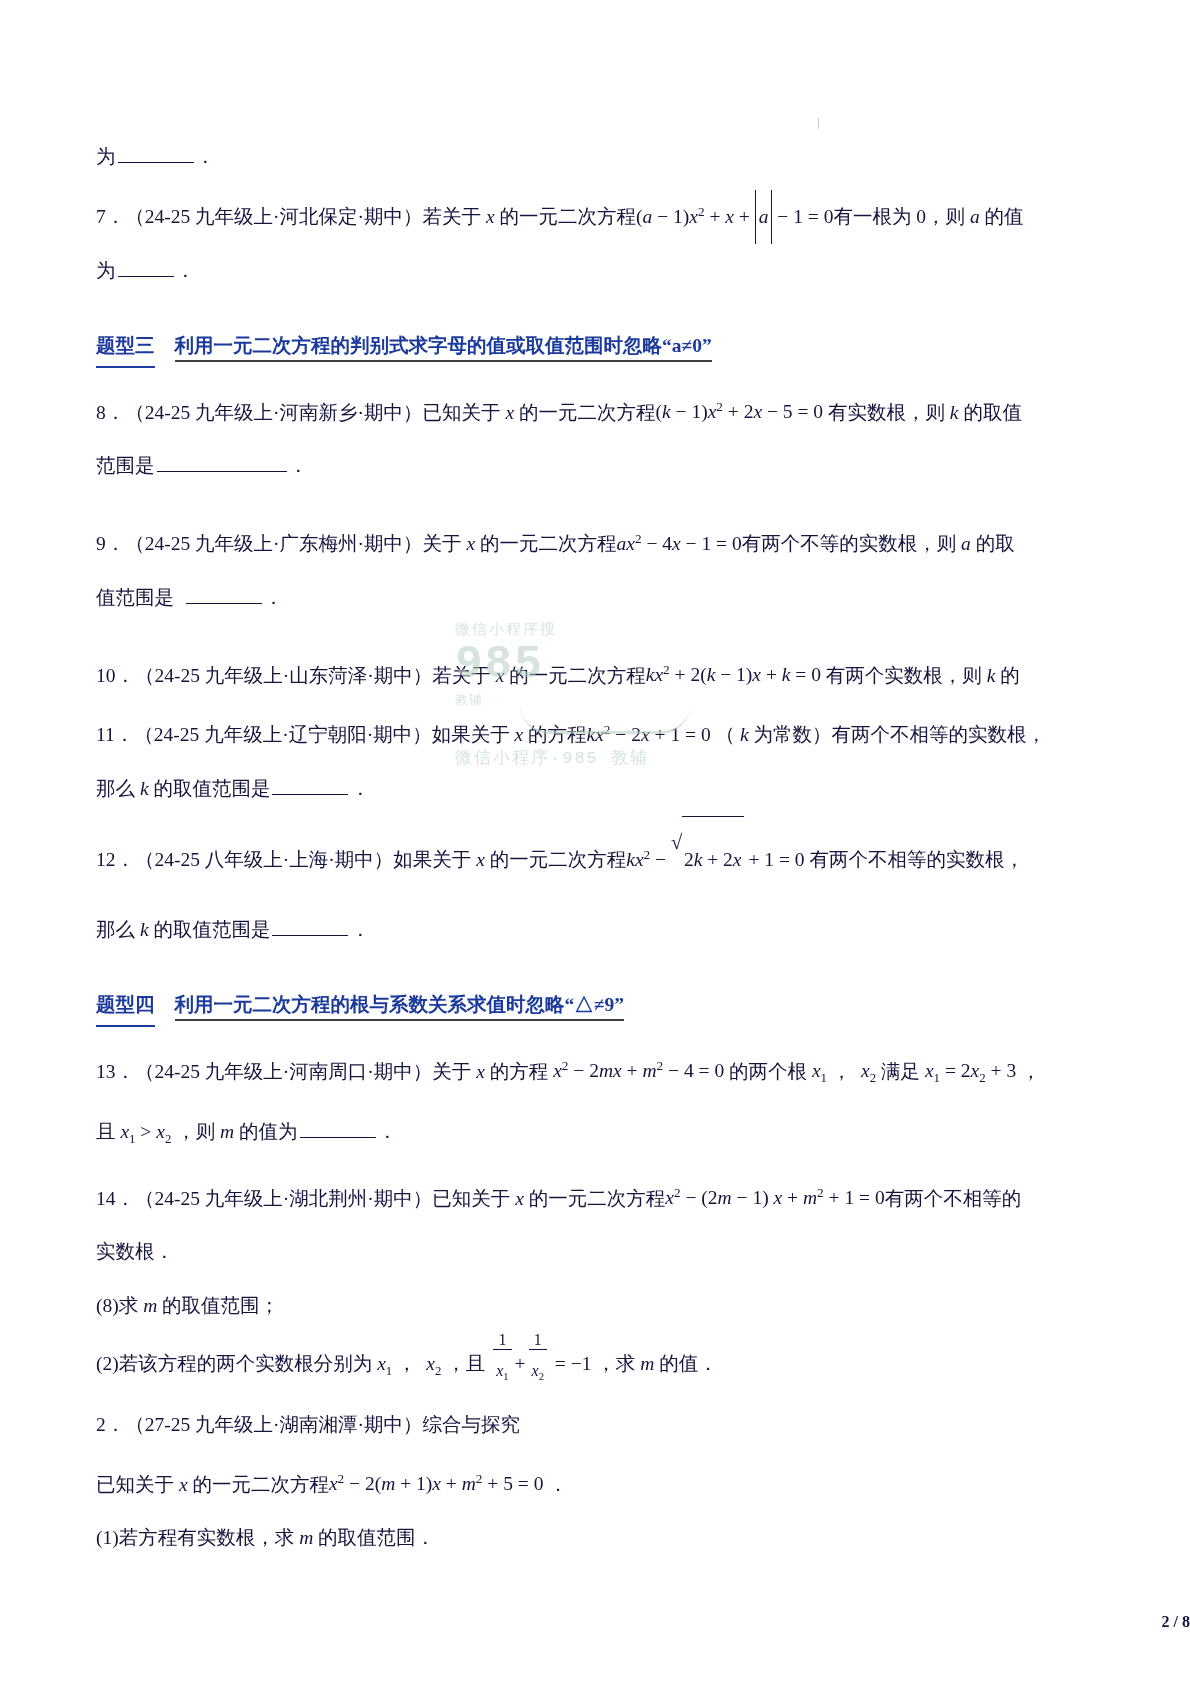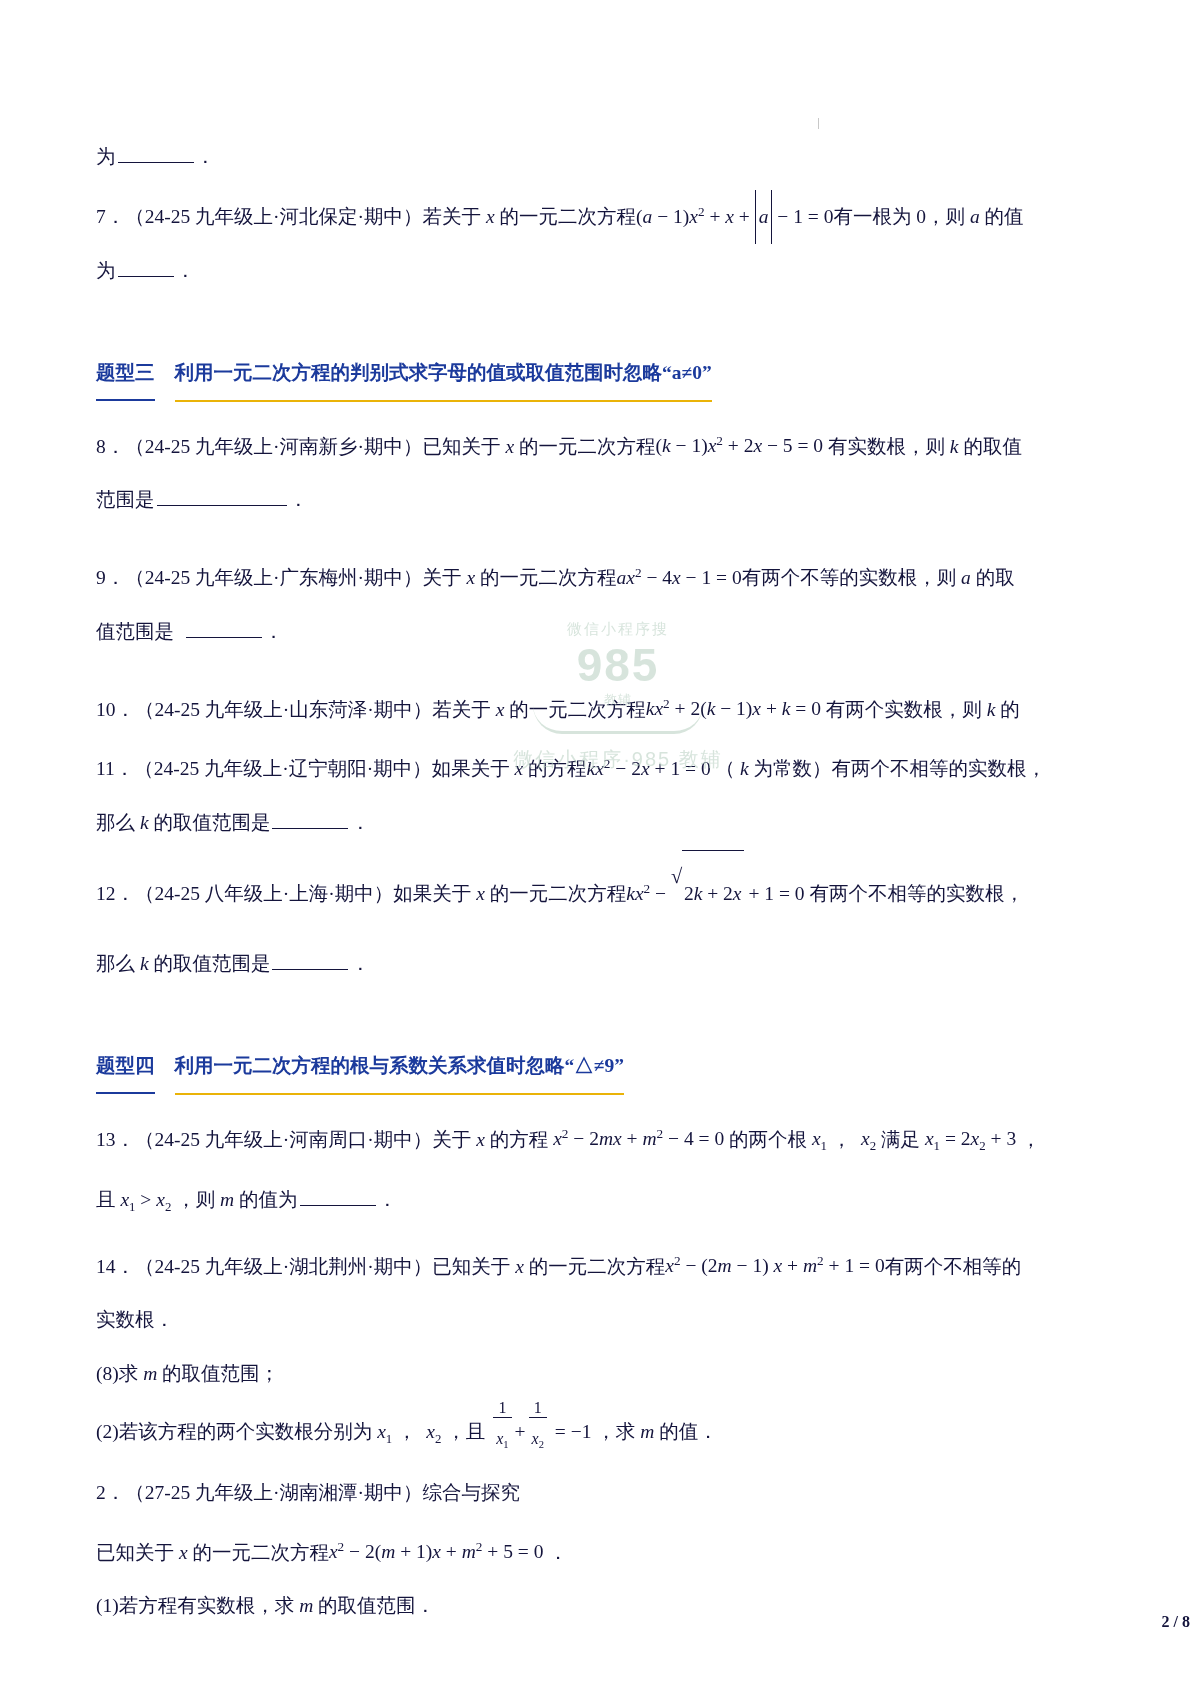--- a/index.html
+++ b/index.html
@@ -43,27 +43,26 @@
     margin-top: 34px;
     margin-bottom: 12px;
     font-size: 19.5px;
     font-weight: bold;
     color: #1b3a9c;
     white-space: nowrap;
   }
   .section-head .label {
     display: inline-block;
     border-bottom: 2px solid #1b3a9c;
-    padding-bottom: 13px;
-    margin-top: 27px;
+    padding-bottom: 7px;
   }
   .section-head .title {
     display: inline-block;
-    border-bottom: 2px solid #eab308;
-    padding-bottom: 14px;
+    border-bottom: 2px solid #404040;
+    padding-bottom: 1px;
     margin-left: 20px;
   }
   .gap-top { margin-top: 18px; }
 
   
   .m {
     font-family: "Liberation Serif", serif;
     font-style: italic;
   }
   .up { font-style: normal; }
@@ -120,32 +119,31 @@
     position: absolute;
     left: 0;
     top: 0;
     width: 1190px;
     height: 1683px;
     pointer-events: none;
     z-index: 5;
   }
   .wm-inner {
     position: absolute;
-    left: 468px;
+    left: 455px;
     top: 620px;
     width: 300px;
-    text-align: center;
     color: #b7cfc0;
     opacity: 0.55;
-    font-family: Liberation Sans, sans-serif;
+    font-family: Liberation Mono, monospace;
   }
   .wm-top { font-size: 15px; letter-spacing: 2px; }
   .wm-logo { font-size: 46px; font-weight: bold; letter-spacing: 2px; line-height: 52px; }
   .wm-sub { font-size: 13px; letter-spacing: 1px; }
-  .wm-bottom { font-size: 20px; letter-spacing: 2px; margin-top: 12px; }
+  .wm-bottom { font-size: 17px; letter-spacing: 2px; margin-top: 12px; }
   .wm-arc {
     width: 170px;
     height: 26px;
     border-bottom: 3px solid #b7cfc0;
     border-radius: 0 0 85px 85px;
     margin: -4px auto 2px auto;
   }
 
   .footer {
     position: absolute;

